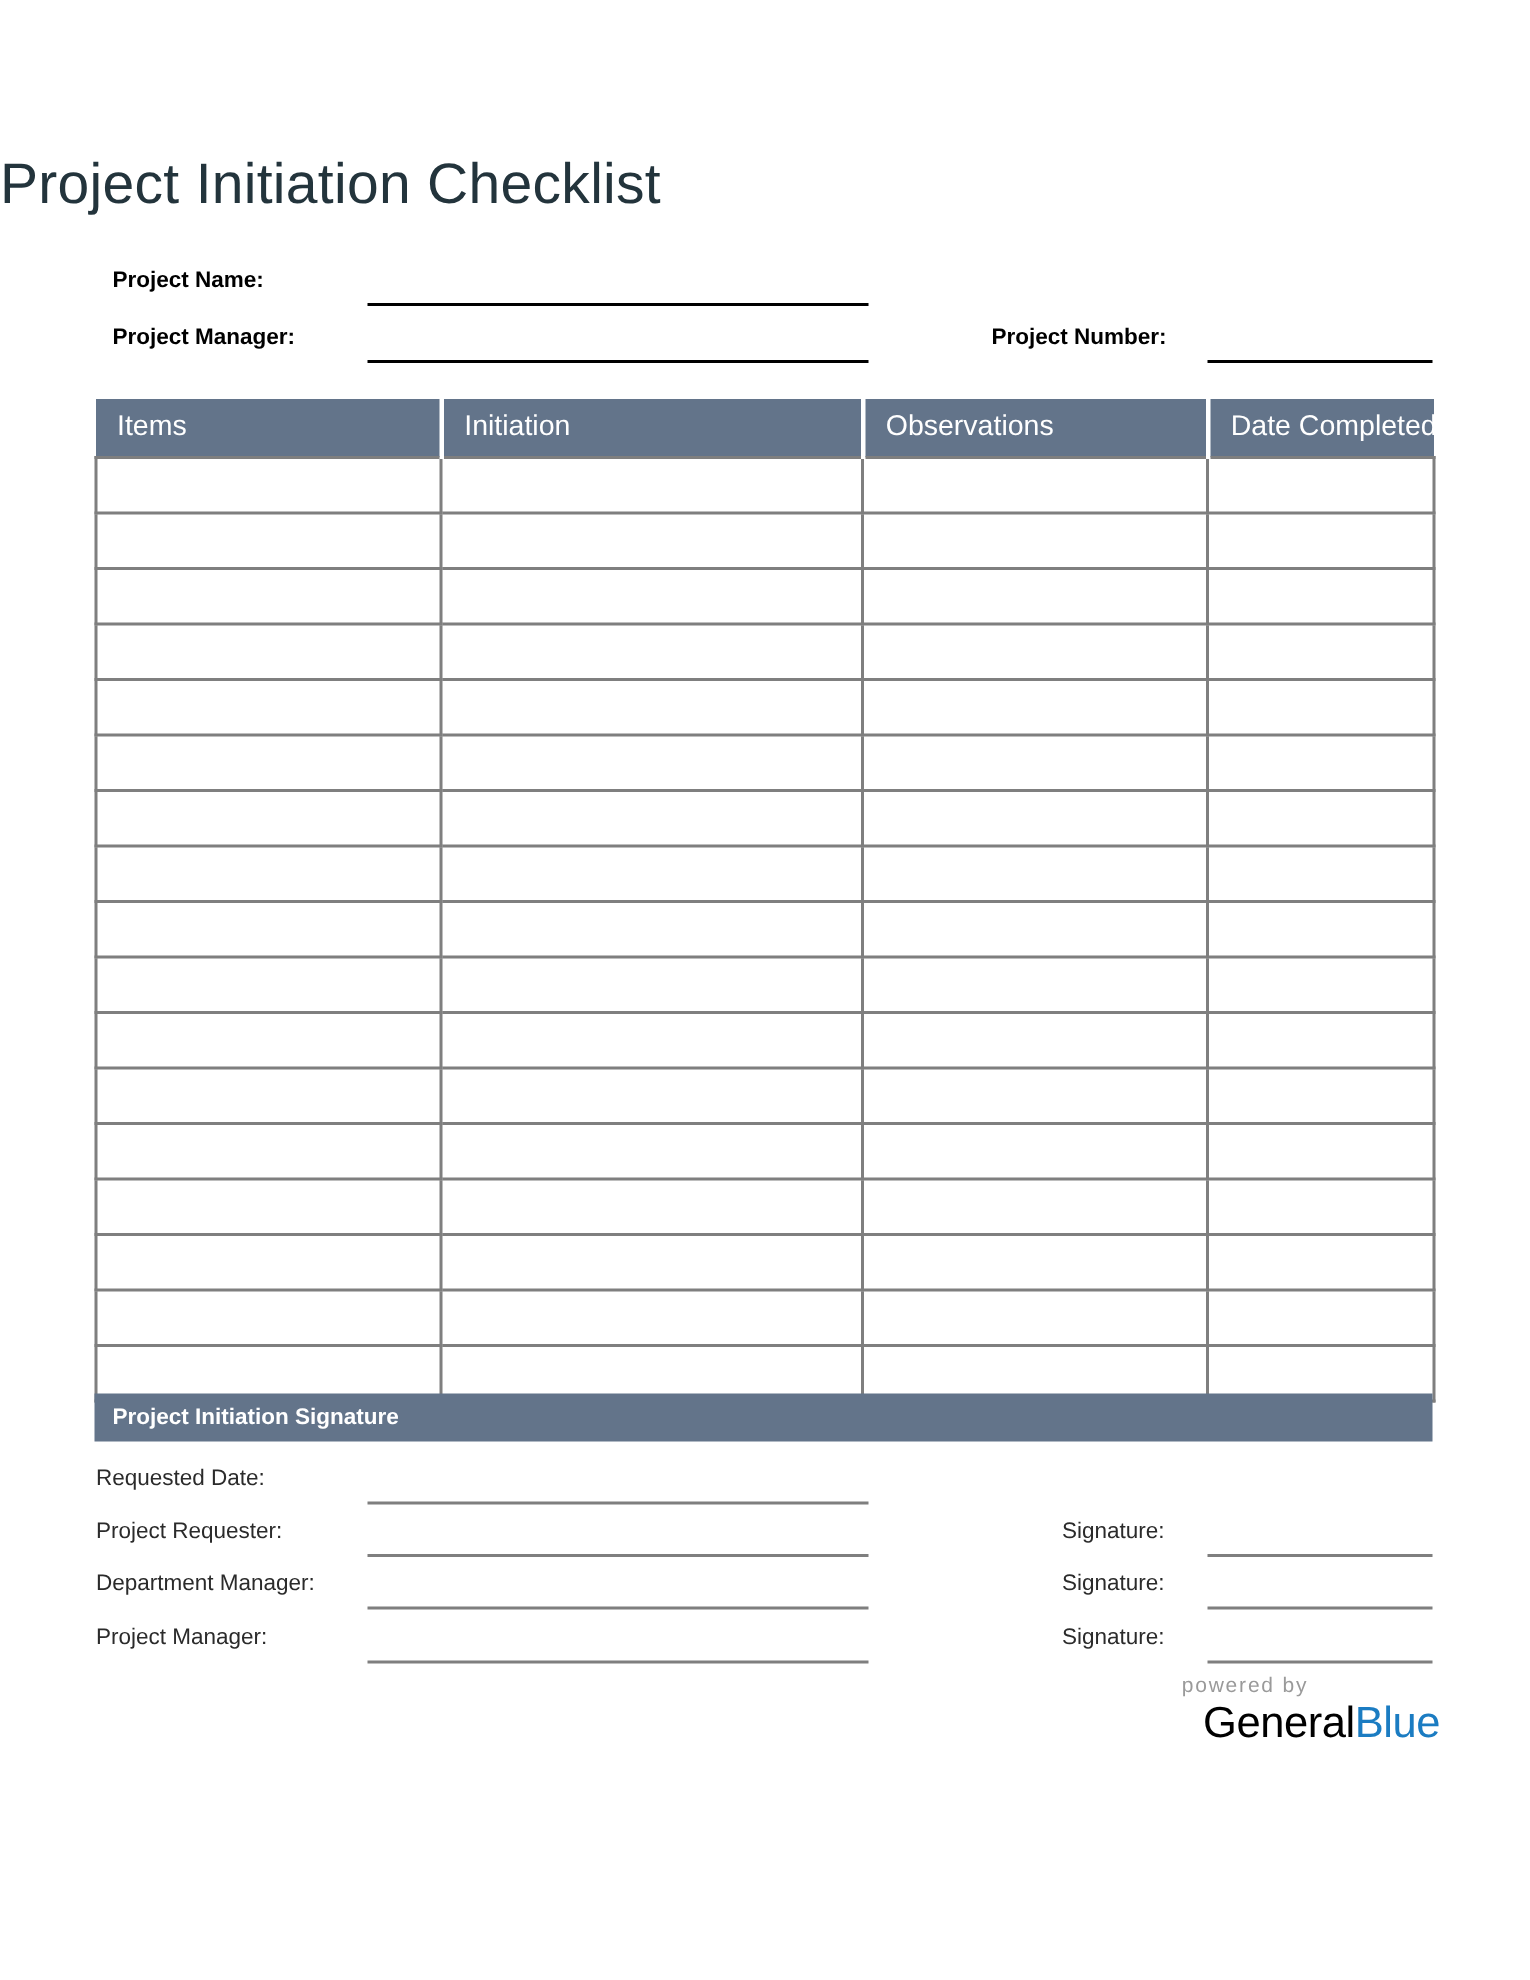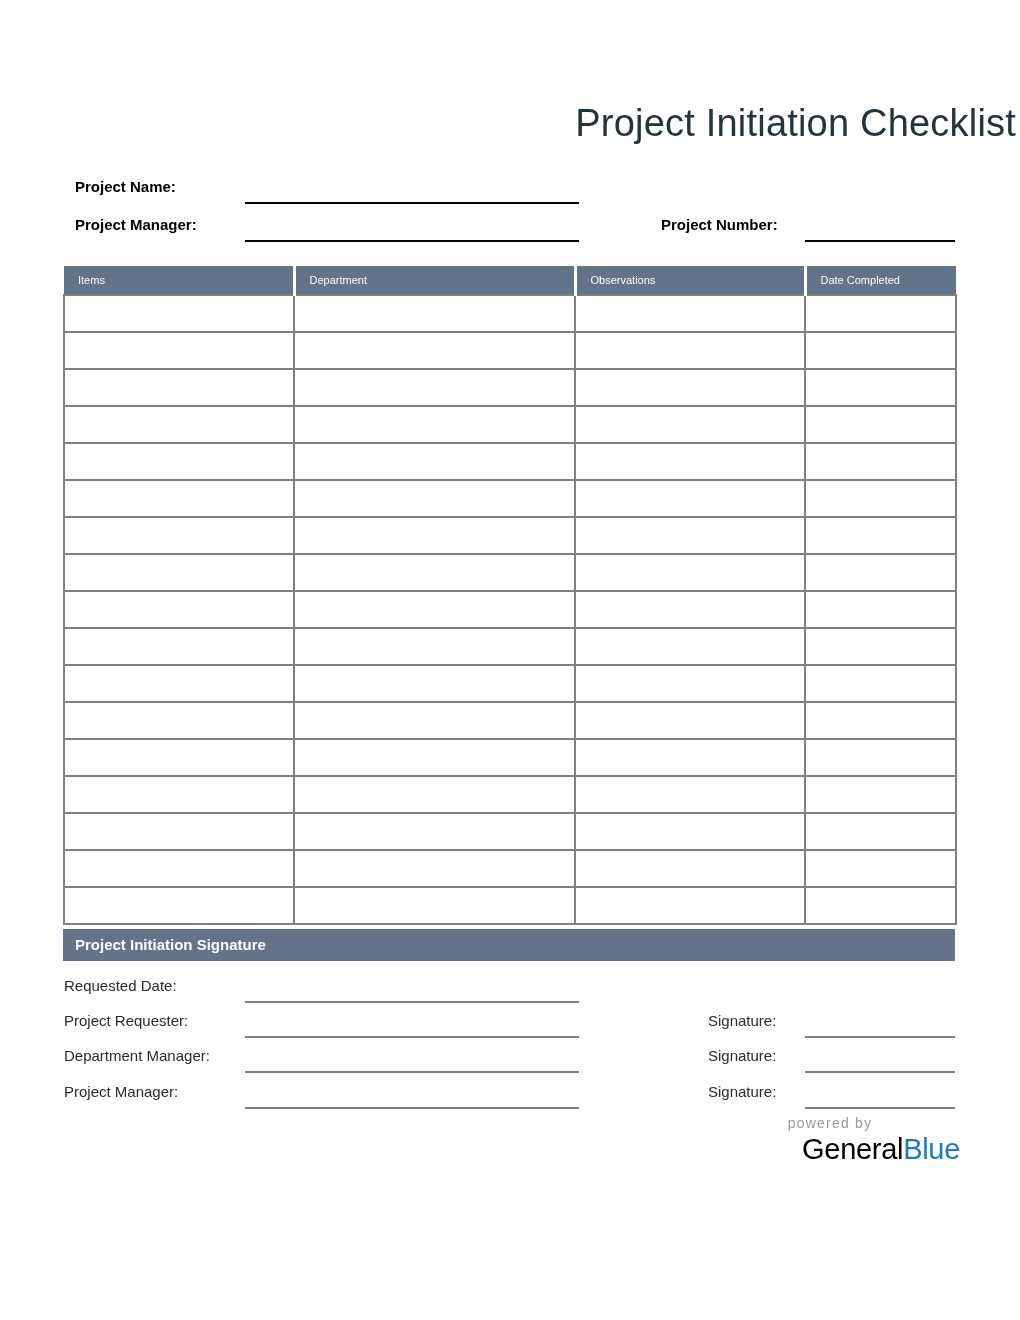--- a/index.html
+++ b/index.html
@@ -23,21 +23,21 @@
     height: 1320px;
     background: #ffffff;
   }
 
   
   .doc-title {
     position: absolute;
     left: 0;
     top: 100px;
     width: 1016px;
-    text-align: right;
+    text-align: left;
     font-size: 38px;
     font-weight: 400;
     color: #23343c;
     letter-spacing: 0.2px;
     line-height: 46px;
   }
 
   
   .hdr-fields {
     position: absolute;
@@ -84,21 +84,21 @@
     table-layout: fixed;
   }
   .check-table col.c-items { width: 230px; }
   .check-table col.c-desc  { width: 281px; }
   .check-table col.c-obs   { width: 230px; }
   .check-table col.c-date  { width: 151px; }
 
   .check-table thead th {
     background: #63748a;
     color: #ffffff;
-    font-size: 11px;
+    font-size: 19px;
     font-weight: 400;
     text-align: left;
     padding: 8px 0 8px 14px;
     height: 22px;
     border-right: 3px solid #ffffff;
     border-bottom: none;
     box-sizing: border-box;
     white-space: nowrap;
   }
   .check-table thead th:last-child {
@@ -237,21 +237,21 @@
   <table class="check-table">
     <colgroup>
       <col class="c-items">
         <col class="c-desc">
         <col class="c-obs">
         <col class="c-date">
     </colgroup>
     <thead>
       <tr>
         <th>Items</th>
-        <th>Department</th>
+        <th>Initiation</th>
         <th>Observations</th>
         <th>Date Completed</th>
       </tr>
     </thead>
     <tbody id="table-body">
         <tr>
           <td></td>
           <td></td>
           <td></td>
           <td></td>

